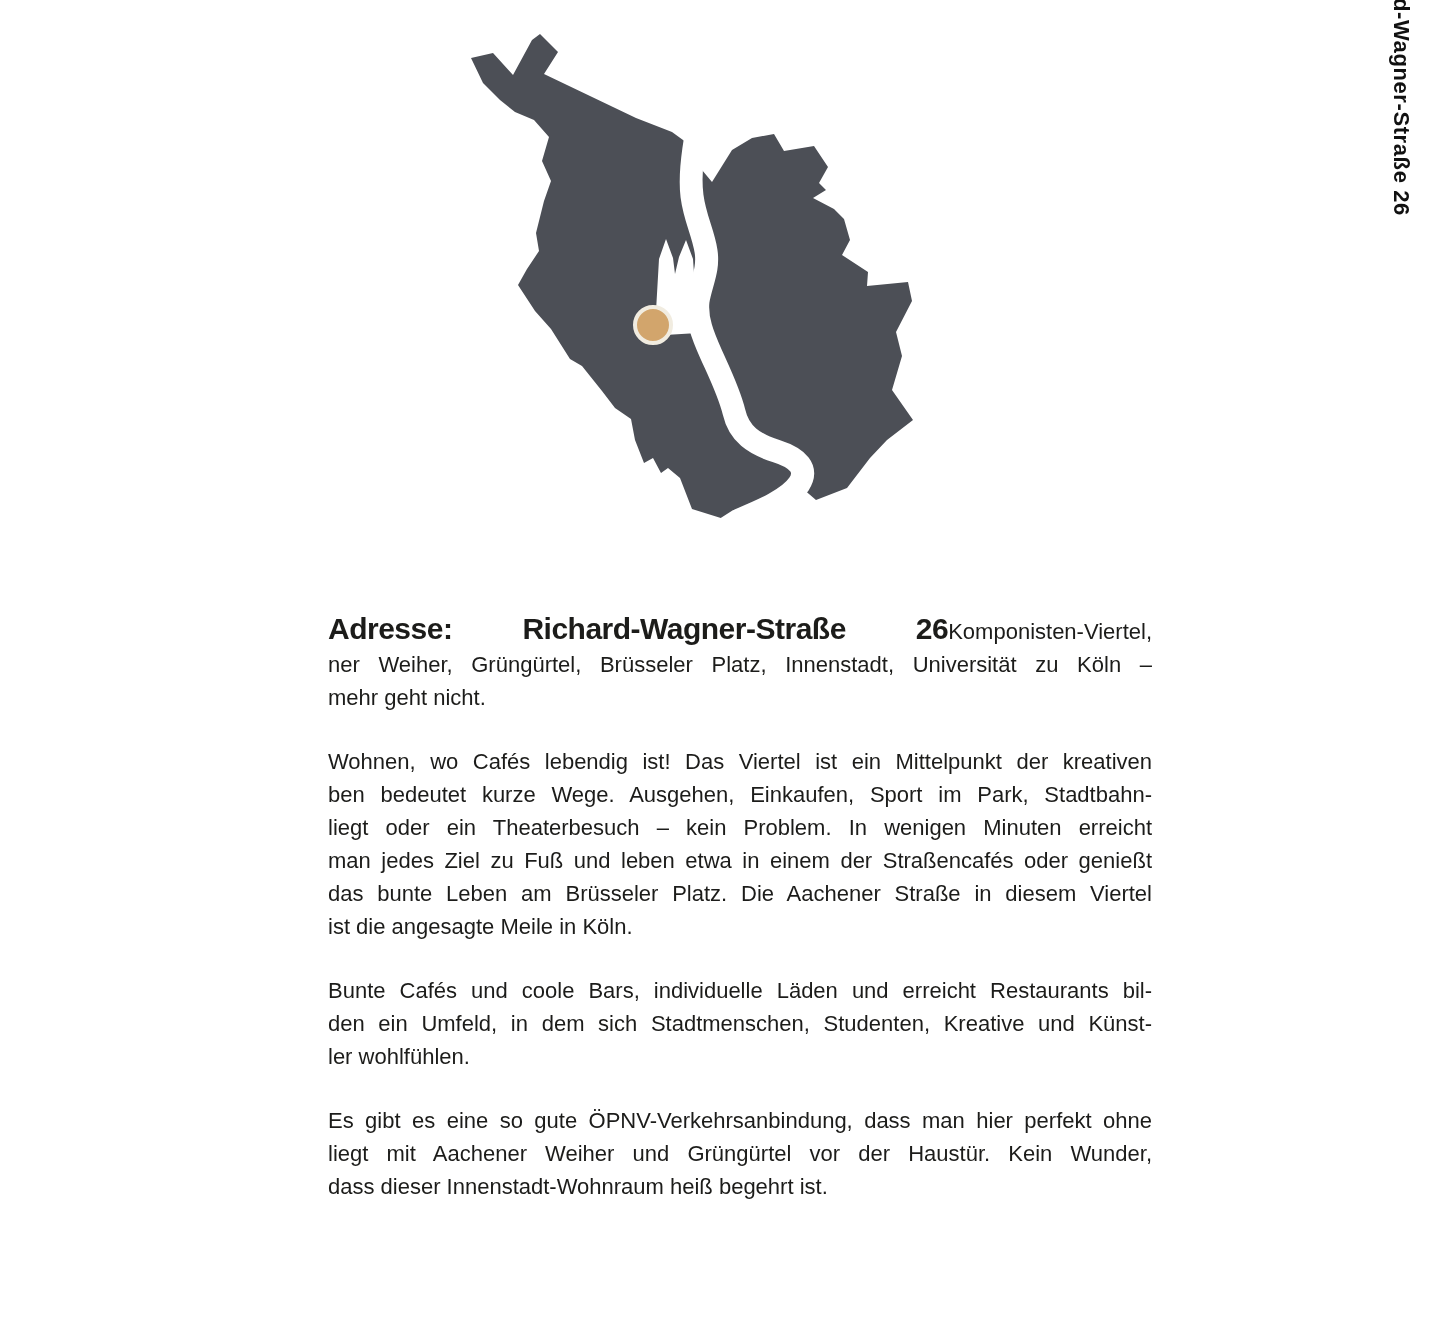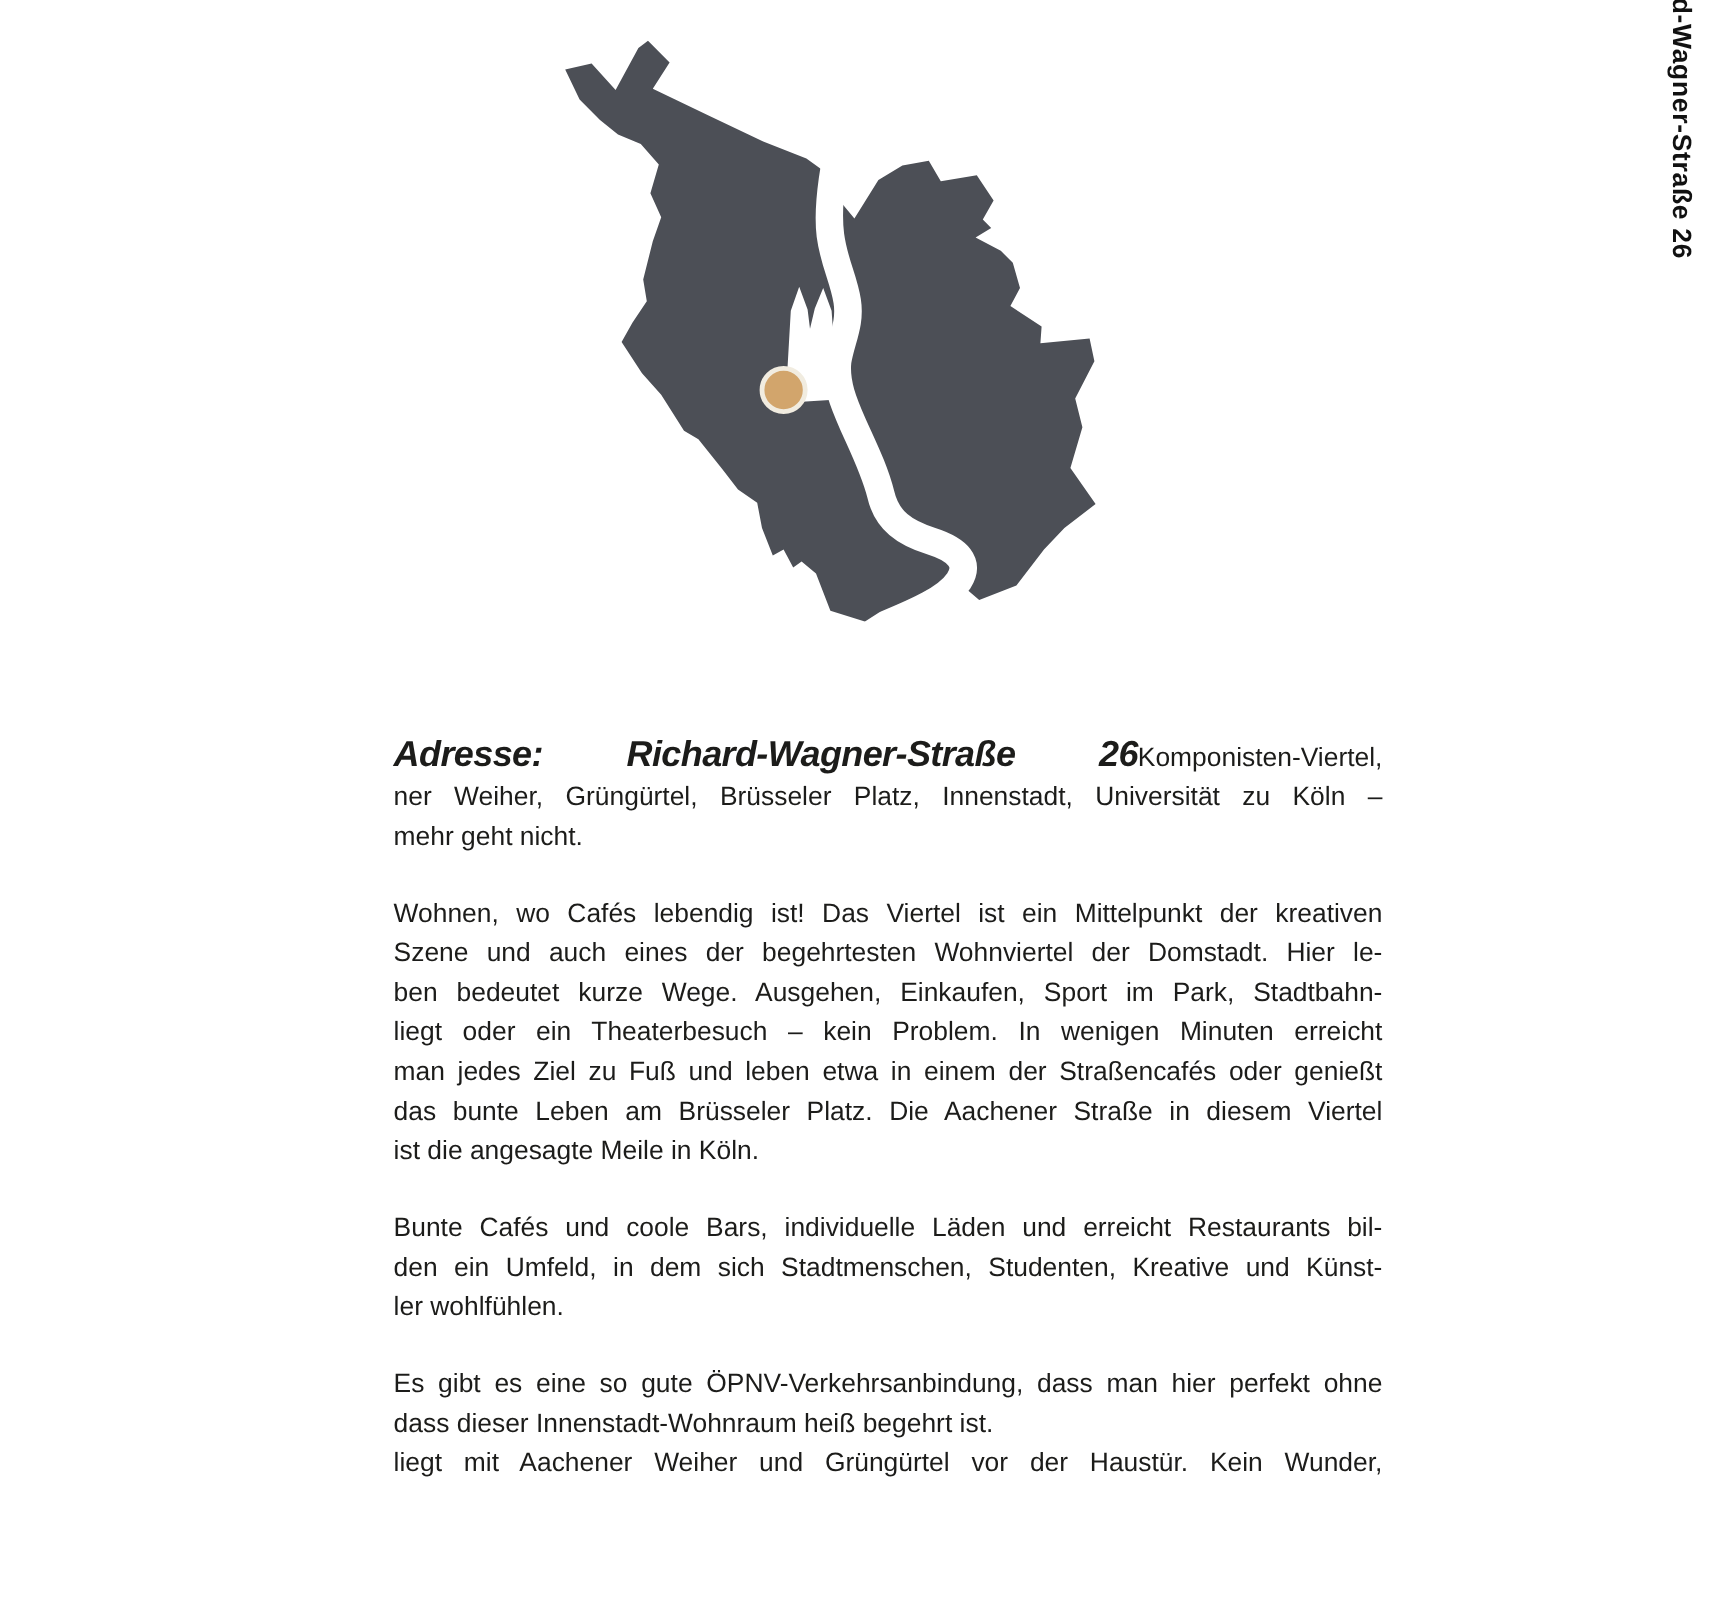--- a/index.html
+++ b/index.html
@@ -42,21 +42,20 @@
   }
   .para { margin-bottom: 31px; }
   .para:last-child { margin-bottom: 0; }
   .tline {
     text-align: justify;
     text-align-last: justify;
   }
   .tline-last { text-align-last: left; }
   .lead {
     font-weight: bold;
-    font-style: italic;
     font-size: 30px;
     letter-spacing: -0.5px;
     margin-right: 0;
   }
 </style>
 </head>
 <body>
 
 <div class="map-wrap">
   <svg viewBox="0 0 520 500" xmlns="http://www.w3.org/2000/svg">
@@ -103,33 +102,32 @@
       <span class="lead">Adresse: Richard-Wagner-Straße 26</span><span>Komponisten-Viertel,</span>
     </div>
     <div>
         <div class="tline">ner Weiher, Grüngürtel, Brüsseler Platz, Innenstadt, Universität zu Köln –</div>
         <div class="tline tline-last">mehr geht nicht.</div>
       </div>
   </div>
 
   <div class="para">
       <div class="tline">Wohnen, wo Cafés lebendig ist! Das Viertel ist ein Mittelpunkt der kreativen</div>
-      <div class="tline">Szene und auch eines der begehrtesten Wohnviertel der Domstadt. Hier le-</div>
       <div class="tline">ben bedeutet kurze Wege. Ausgehen, Einkaufen, Sport im Park, Stadtbahn-</div>
       <div class="tline">liegt oder ein Theaterbesuch – kein Problem. In wenigen Minuten erreicht</div>
       <div class="tline">man jedes Ziel zu Fuß und leben etwa in einem der Straßencafés oder genießt</div>
       <div class="tline">das bunte Leben am Brüsseler Platz. Die Aachener Straße in diesem Viertel</div>
       <div class="tline tline-last">ist die angesagte Meile in Köln.</div>
     </div>
 
   <div class="para">
       <div class="tline">Bunte Cafés und coole Bars, individuelle Läden und erreicht Restaurants bil-</div>
       <div class="tline">den ein Umfeld, in dem sich Stadtmenschen, Studenten, Kreative und Künst-</div>
       <div class="tline tline-last">ler wohlfühlen.</div>
     </div>
 
   <div class="para">
       <div class="tline">Es gibt es eine so gute ÖPNV-Verkehrsanbindung, dass man hier perfekt ohne</div>
+      <div class="tline">liegt mit Aachener Weiher und Grüngürtel vor der Haustür. Kein Wunder,</div>
       <div class="tline tline-last">dass dieser Innenstadt-Wohnraum heiß begehrt ist.</div>
-      <div class="tline">liegt mit Aachener Weiher und Grüngürtel vor der Haustür. Kein Wunder,</div>
     </div>
 
 </div>
 
 </body></html>

